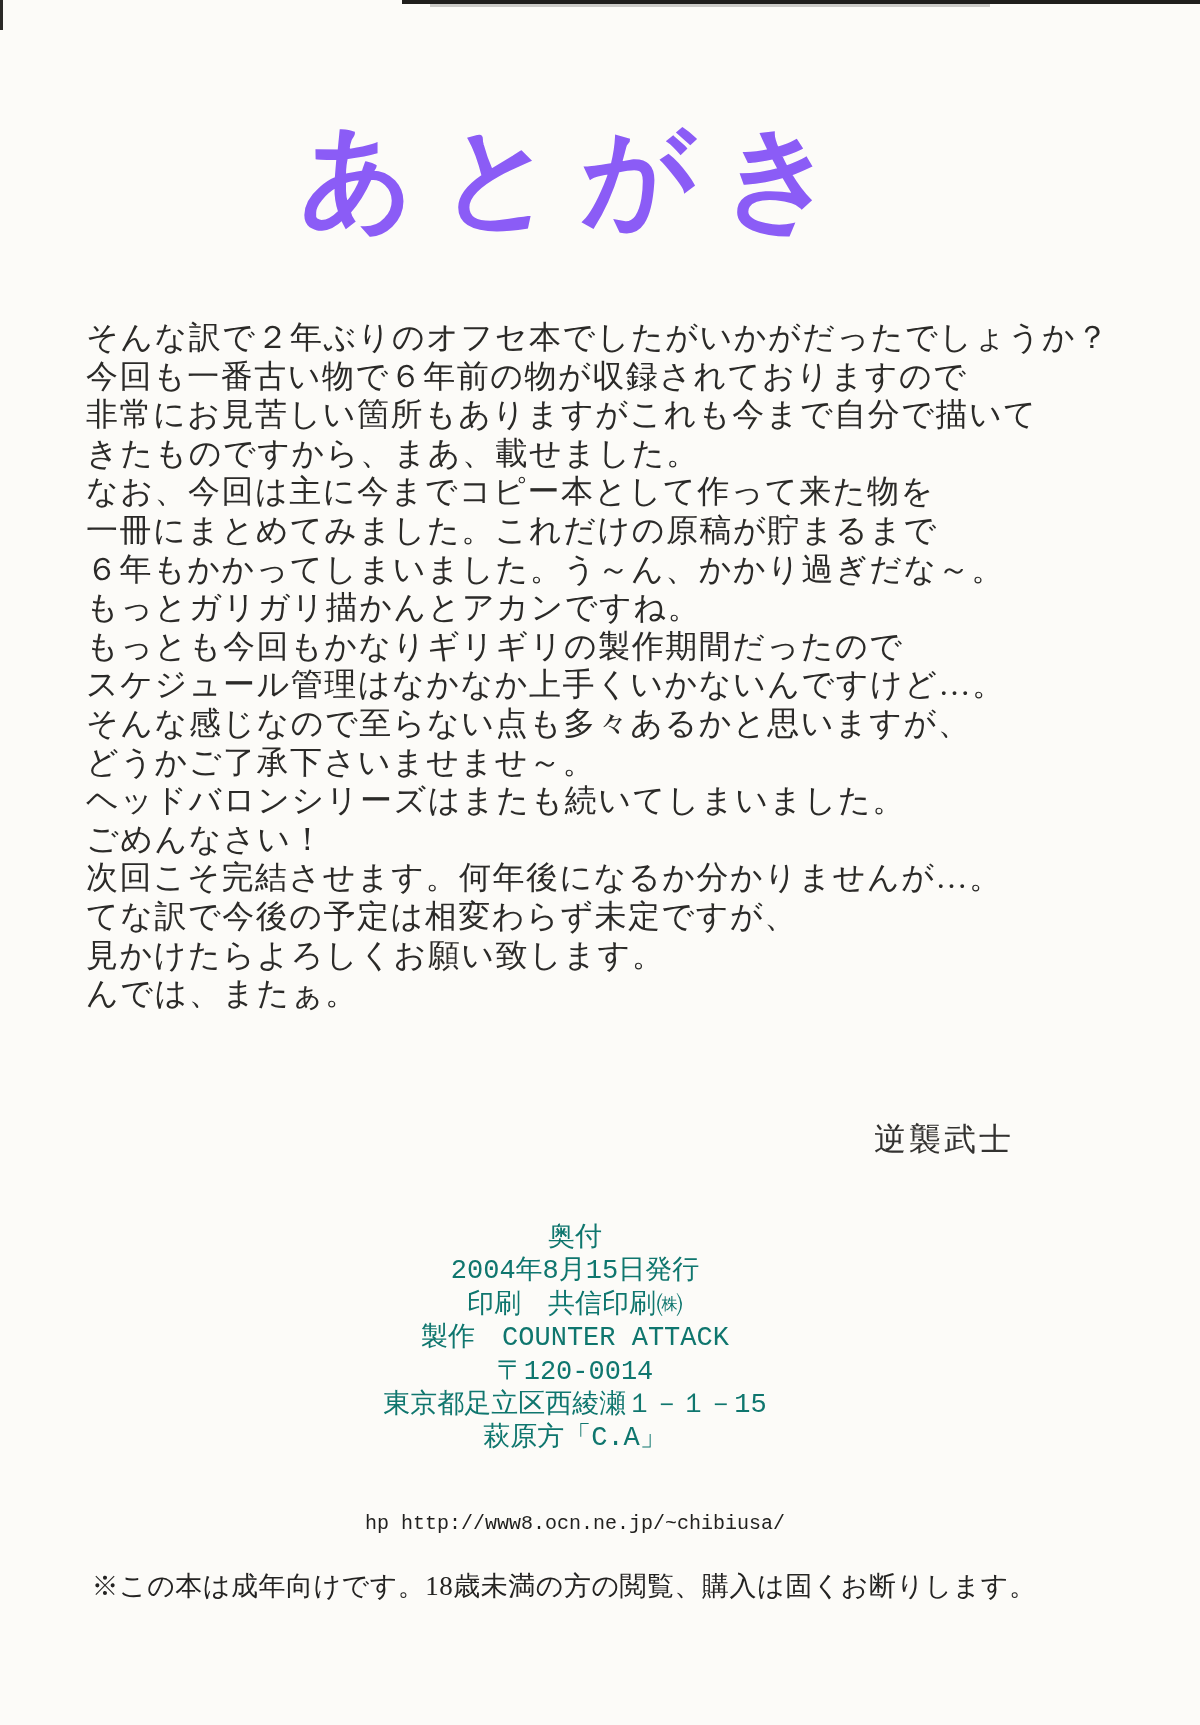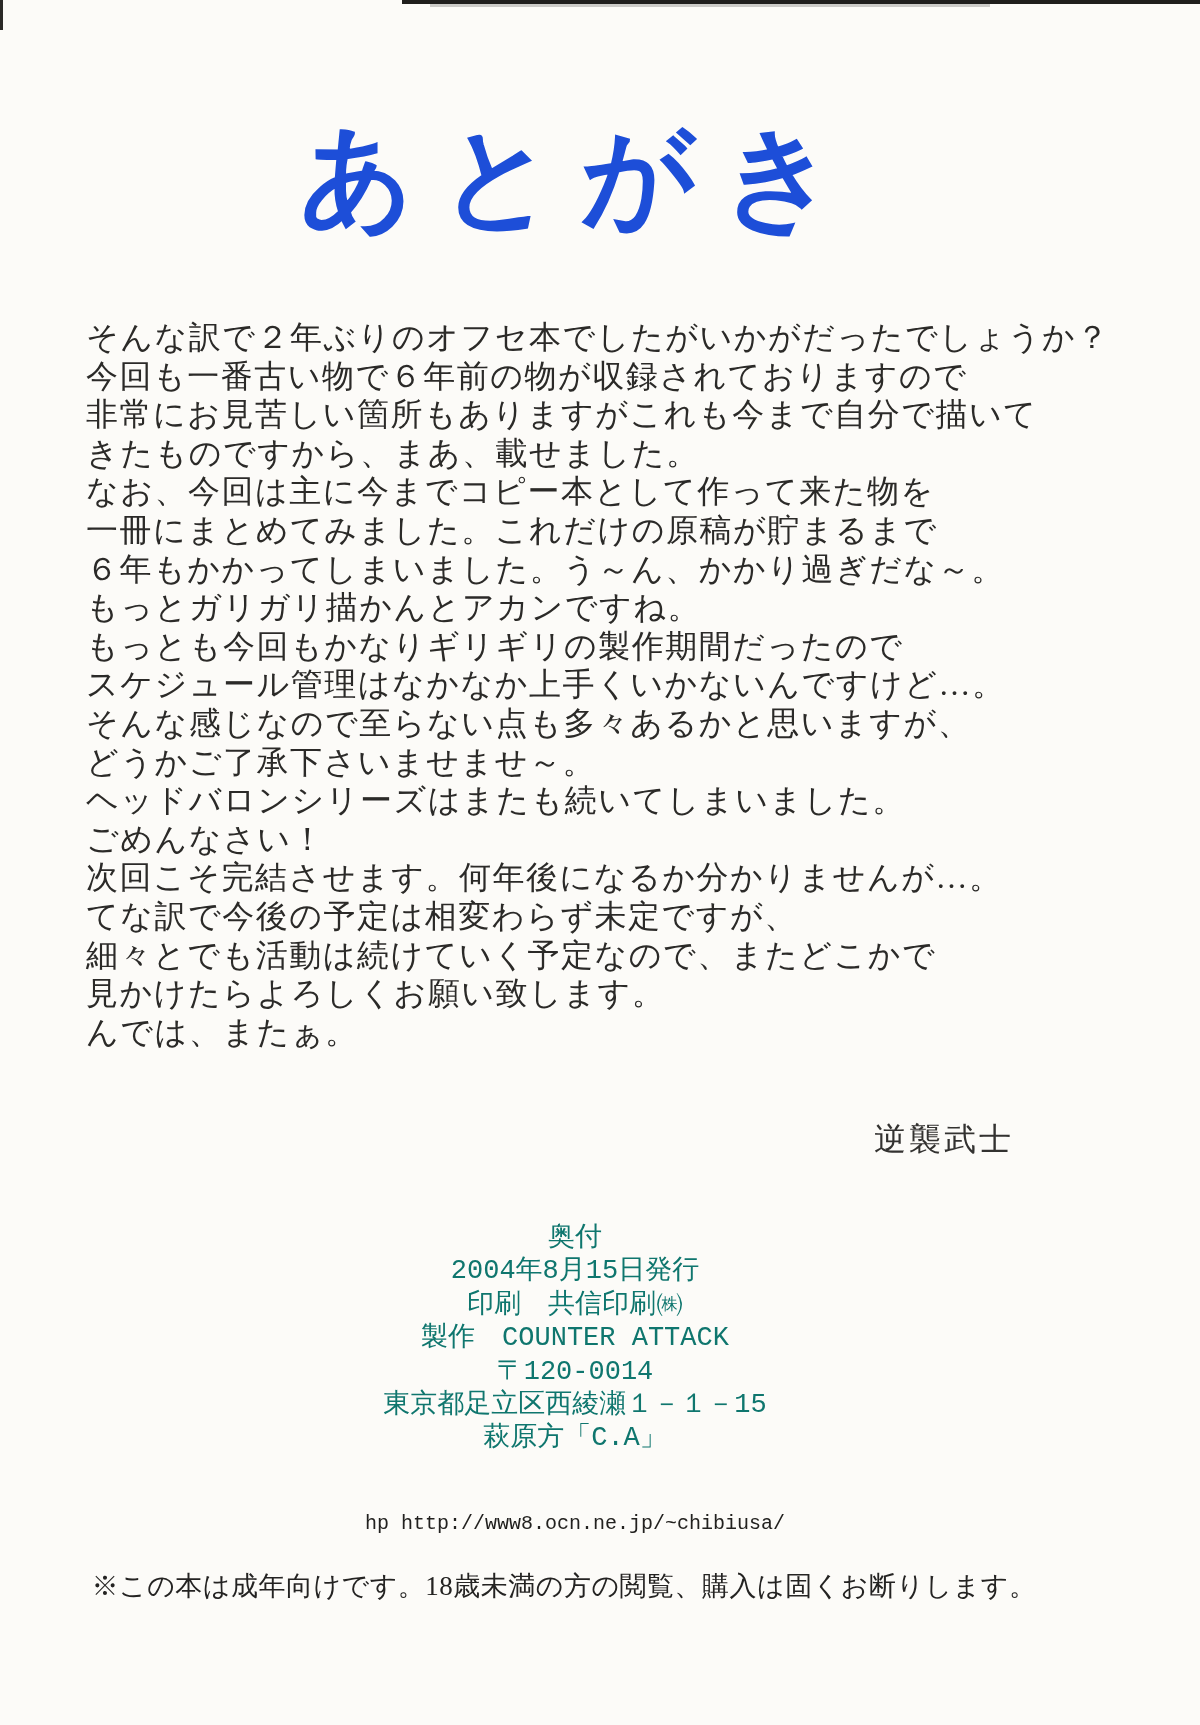--- a/index.html
+++ b/index.html
@@ -28,21 +28,21 @@
     position: absolute; top: 0; left: 0; width: 3px; height: 30px;
     background: #2a2927;
   }
   .title {
     position: absolute; top: 110px; left: 0; width: 1136px; margin: 0;
     text-align: center;
     font-family: "Liberation Sans", "DejaVu Sans", sans-serif;
     font-weight: 700;
     font-size: 112px; line-height: 1.2;
     letter-spacing: 26px; text-indent: 26px;
-    color: #1d4ed8;
+    color: #8b5cf6;
   }
   .body-text {
     position: absolute; top: 318px; left: 86px; width: 1080px;
     font-size: 32px; line-height: 38.6px;
     letter-spacing: 1.5px;
     color: #2b2a28;
   }
   .body-text .line { white-space: nowrap; }
   .signature {
     position: absolute; top: 1118px; left: 0; width: 1014px;
@@ -93,21 +93,20 @@
     <div class="line">６年もかかってしまいました。う～ん、かかり過ぎだな～。</div>
     <div class="line">もっとガリガリ描かんとアカンですね。</div>
     <div class="line">もっとも今回もかなりギリギリの製作期間だったので</div>
     <div class="line">スケジュール管理はなかなか上手くいかないんですけど…。</div>
     <div class="line">そんな感じなので至らない点も多々あるかと思いますが、</div>
     <div class="line">どうかご了承下さいませませ～。</div>
     <div class="line">ヘッドバロンシリーズはまたも続いてしまいました。</div>
     <div class="line">ごめんなさい！</div>
     <div class="line">次回こそ完結させます。何年後になるか分かりませんが…。</div>
     <div class="line">てな訳で今後の予定は相変わらず未定ですが、</div>
-    <div class="line">細々とでも活動は続けていく予定なので、またどこかで</div>
     <div class="line">見かけたらよろしくお願い致します。</div>
     <div class="line">んでは、またぁ。</div>
   </div>
 
   <div class="signature">逆襲武士</div>
 
   <div class="colophon">
     <div class="colophon-line">奥付</div>
     <div class="colophon-line">2004年8月15日発行</div>
     <div class="colophon-line">印刷　共信印刷㈱</div>

